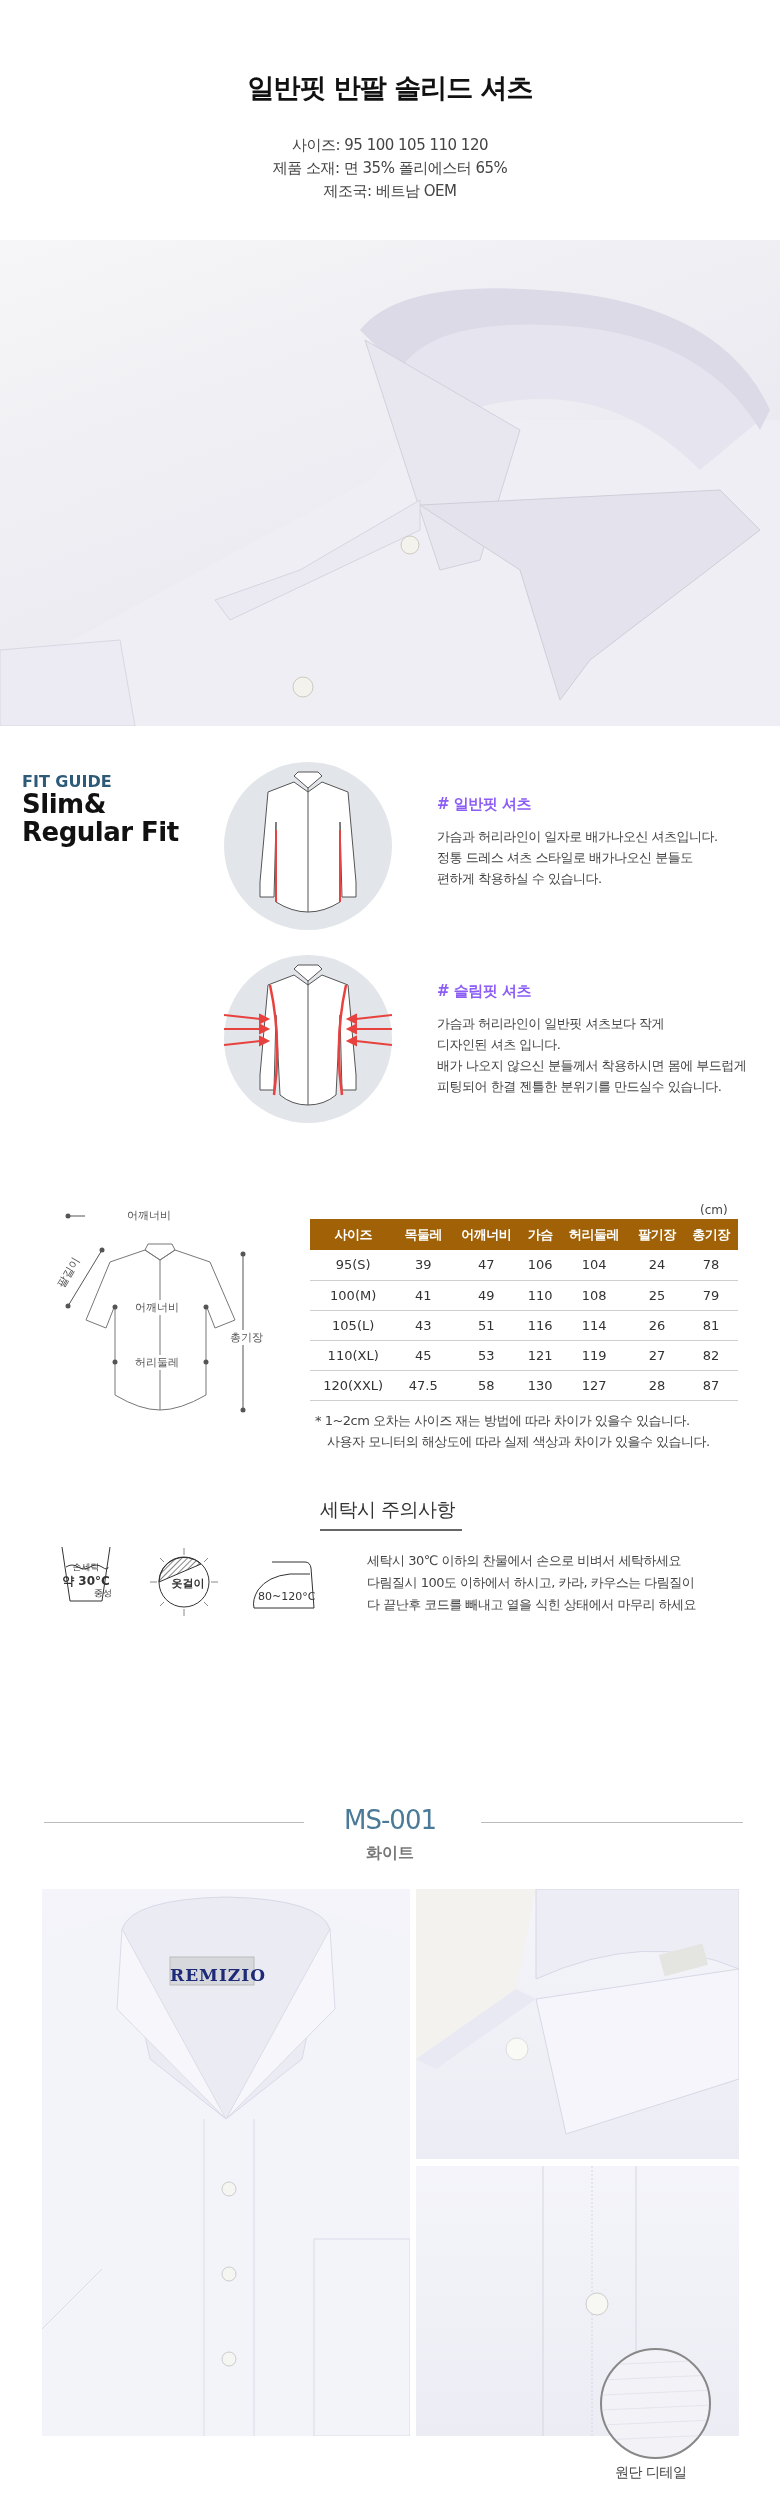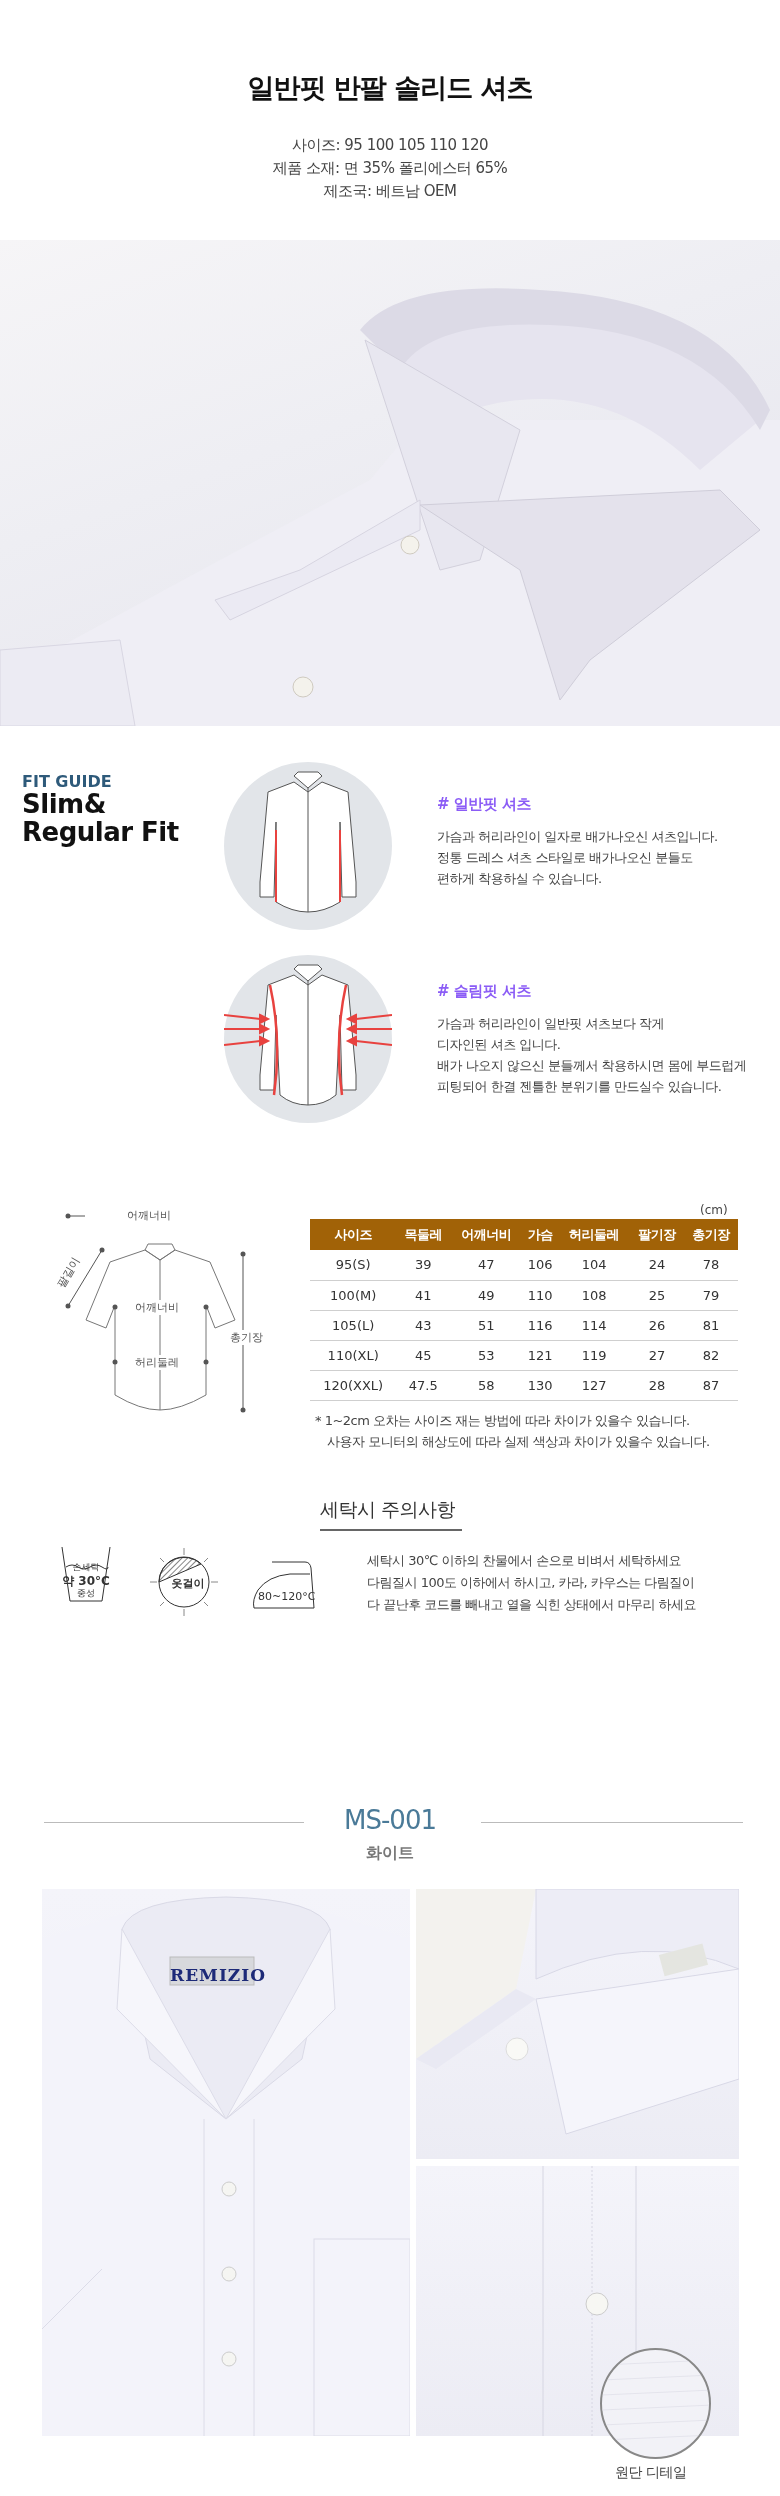--- a/index.html
+++ b/index.html
@@ -219,21 +219,21 @@
 
 <div class="abs care-title">세탁시 주의사항</div>
 
 <div class="abs" style="top:1545px;left:60px;width:52px;height:60px;">
   <svg width="52" height="60" viewBox="0 0 52 60">
     <path d="M2 2 L10 56 L42 56 L50 2" stroke="#333" fill="none"></path>
     <path d="M6 22 Q12 18 18 22 T30 22 T42 22 T48 22" stroke="#333" fill="none"></path>
   </svg>
   <span class="abs" style="top:16px;left:0;width:52px;text-align:center;font-size:9px;color:#333;">손세탁</span>
   <span class="abs" style="top:28px;left:0;width:52px;text-align:center;font-size:12px;color:#333;font-weight:bold;">약 30°C</span>
-  <span class="abs" style="top:42px;left:0;width:52px;text-align:center;font-size:9px;color:#333;">중성</span>
+  <span class="abs" style="top:42px;left:0;width:52px;text-align:right;font-size:9px;color:#333;">중성</span>
 </div>
 
 <div class="abs" style="top:1546px;left:148px;width:72px;height:72px;">
   <svg width="72" height="72" viewBox="0 0 72 72">
     <defs>
         <pattern id="hatch" width="4" height="4" patternUnits="userSpaceOnUse" patternTransform="rotate(45)">
           <line x1="0" y1="0" x2="0" y2="4" stroke="#333" stroke-width="1.2"></line>
         </pattern>
       </defs>
     <circle cx="36" cy="36" r="25" fill="#fff" stroke="#333"></circle>

